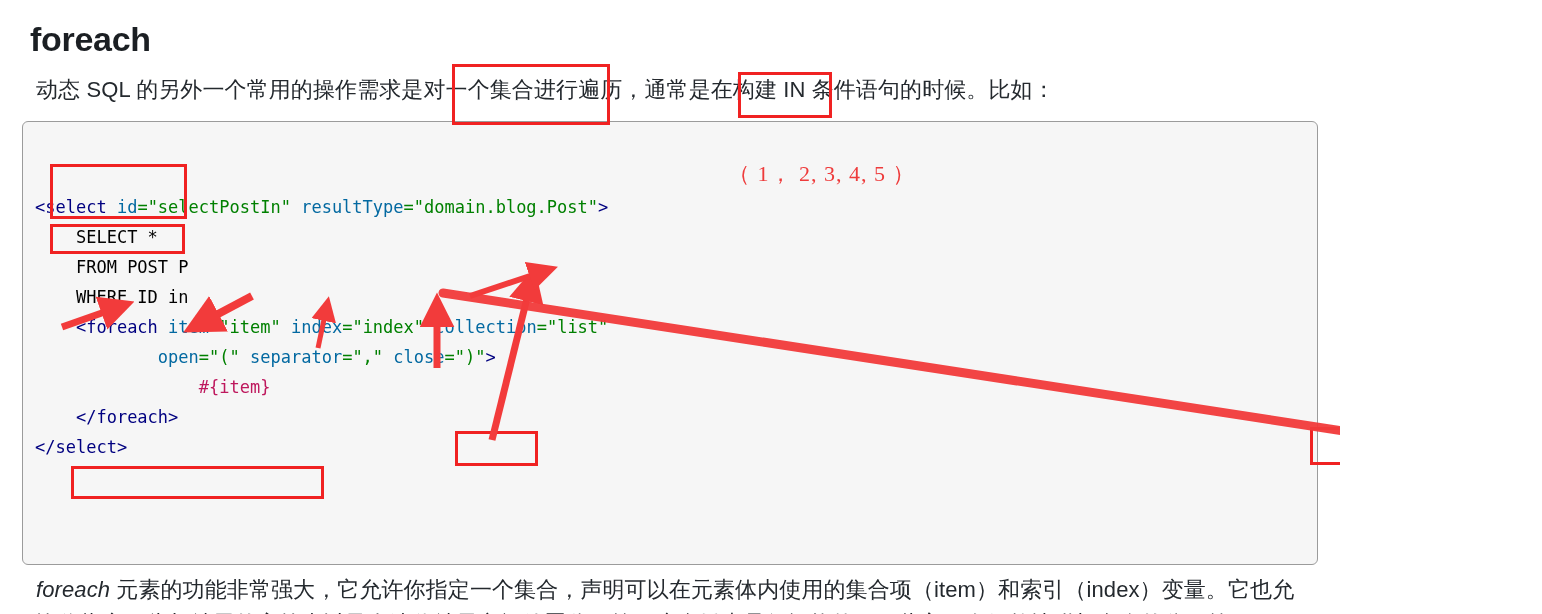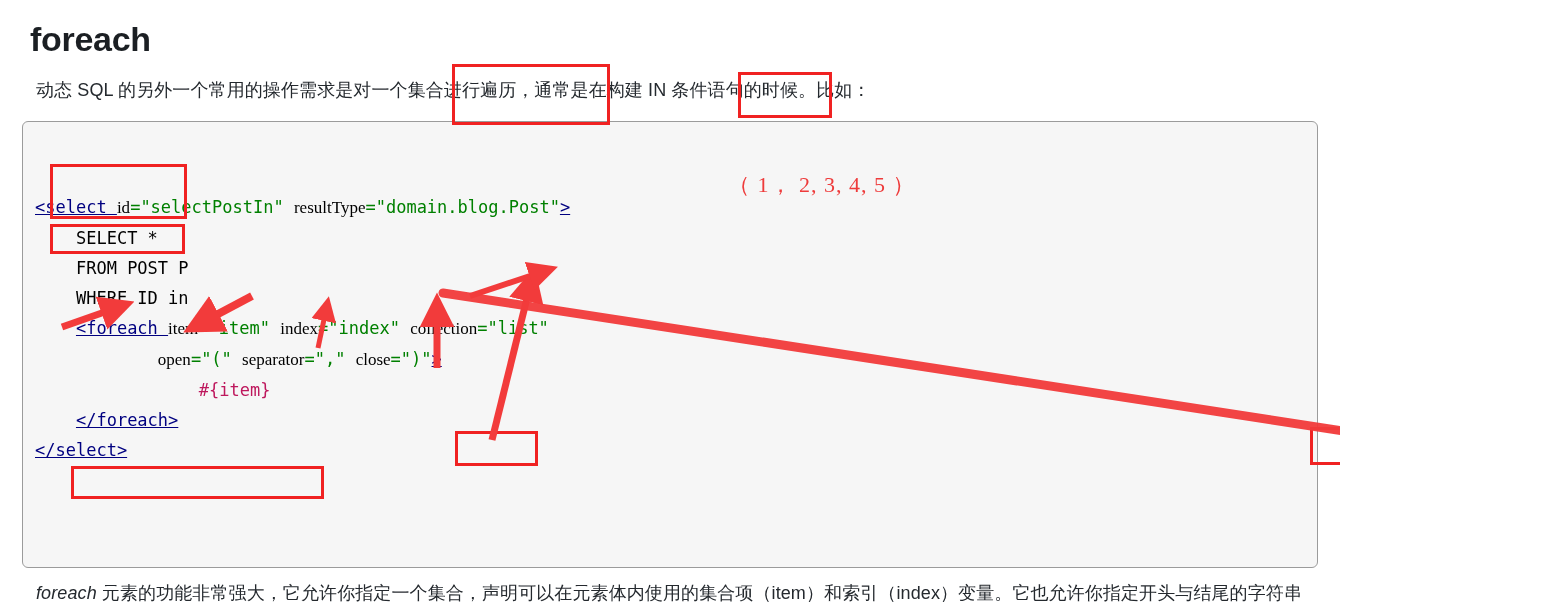--- a/index.html
+++ b/index.html
@@ -33,21 +33,21 @@
     letter-spacing: -0.3px;
     color: #1b1f23;
     margin: 0;
     padding: 18px 0 0 8px;
     line-height: 1.25;
     font-family: "Liberation Sans", "DejaVu Sans", sans-serif;
   }
 
   
   .para {
-    font-size: 18px;
+    font-size: 22px;
     line-height: 34px;
     color: #24292e;
     margin: 0;
     padding: 12px 8px 0 14px;
     letter-spacing: 0.1px;
   }
   .para.tight { padding-top: 8px; }
   .em-italic { font-style: italic; }
 
   
@@ -59,22 +59,22 @@
     border-radius: 6px;
     padding: 10px 0 12px 12px;
     font-family: "DejaVu Sans Mono", "Liberation Mono", monospace;
     font-size: 17px;
     line-height: 30px;
     white-space: pre;
     color: #222222;
     overflow: hidden;
   }
   .code-line { min-height: 30px; }
-  .tok-tag    { color: #000080; text-decoration: underline; }
-  .tok-attr   { color: #000000; font-family: Liberation Serif, serif; }
+  .tok-tag    { color: #000080; }
+  .tok-attr   { color: #0369a1; }
   .tok-eq     { color: #008000; }
   .tok-str    { color: #008000; }
   .tok-plain  { color: #be185d; }
   .tok-sql    { color: #000000; }
 
   
   .code-note {
     position: absolute;
     color: #ee3b3b;
     font-family: "Liberation Serif", "DejaVu Serif", serif;
@@ -104,21 +104,21 @@
 <div id="page">
 
   <div class="content">
 
     <h1 class="page-title">foreach</h1>
 
     <p class="para">动态 SQL 的另外一个常用的操作需求是对一个集合进行遍历，通常是在构建 IN 条件语句的时候。比如：</p>
 
     <div class="code-block">
       <div id="code-lines"><div class="code-line"><span class="tok-tag">&lt;select </span><span class="tok-attr">id</span><span class="tok-eq">=</span><span class="tok-str">"selectPostIn"</span><span class="tok-plain"> </span><span class="tok-attr">resultType</span><span class="tok-eq">=</span><span class="tok-str">"domain.blog.Post"</span><span class="tok-tag">&gt;</span></div><div class="code-line"><span class="tok-plain">    </span><span class="tok-sql">SELECT *</span></div><div class="code-line"><span class="tok-plain">    </span><span class="tok-sql">FROM POST P</span></div><div class="code-line"><span class="tok-plain">    </span><span class="tok-sql">WHERE ID in</span></div><div class="code-line"><span class="tok-plain">    </span><span class="tok-tag">&lt;foreach </span><span class="tok-attr">item</span><span class="tok-eq">=</span><span class="tok-str">"item"</span><span class="tok-plain"> </span><span class="tok-attr">index</span><span class="tok-eq">=</span><span class="tok-str">"index"</span><span class="tok-plain"> </span><span class="tok-attr">collection</span><span class="tok-eq">=</span><span class="tok-str">"list"</span></div><div class="code-line"><span class="tok-plain">            </span><span class="tok-attr">open</span><span class="tok-eq">=</span><span class="tok-str">"("</span><span class="tok-plain"> </span><span class="tok-attr">separator</span><span class="tok-eq">=</span><span class="tok-str">","</span><span class="tok-plain"> </span><span class="tok-attr">close</span><span class="tok-eq">=</span><span class="tok-str">")"</span><span class="tok-tag">&gt;</span></div><div class="code-line"><span class="tok-plain">                </span><span class="tok-plain">#{item}</span></div><div class="code-line"><span class="tok-plain">    </span><span class="tok-tag">&lt;/foreach&gt;</span></div><div class="code-line"><span class="tok-tag">&lt;/select&gt;</span></div></div>
-      <span class="code-note" style="left:705px; top:48px;">（ 1， 2, 3, 4, 5 ）</span>
+      <span class="code-note" style="left:705px; top:37px;">（ 1， 2, 3, 4, 5 ）</span>
     </div>
 
     <p class="para tight"><span class="em-italic">foreach</span><span> 元素的功能非常强大，它允许你指定一个集合，声明可以在元素体内使用的集合项（item）和索引（index）变量。它也允许你指定开头与结尾的字符串以及在迭代结果之间放置分隔符。这个元素是很智能的，因此它不会偶然地附加多余的分隔符。</span></p>
 
   </div>
 
   <div class="overlay" id="overlay-boxes">
       <div class="hl-box" style="left: 452px; top: 64px; width: 158px; height: 61px; border-color: rgb(240, 34, 34);"></div>
       <div class="hl-box" style="left: 738px; top: 72px; width: 94px; height: 46px; border-color: rgb(240, 34, 34);"></div>
       <div class="hl-box" style="left: 50px; top: 164px; width: 137px; height: 55px; border-color: rgb(240, 34, 34);"></div>

